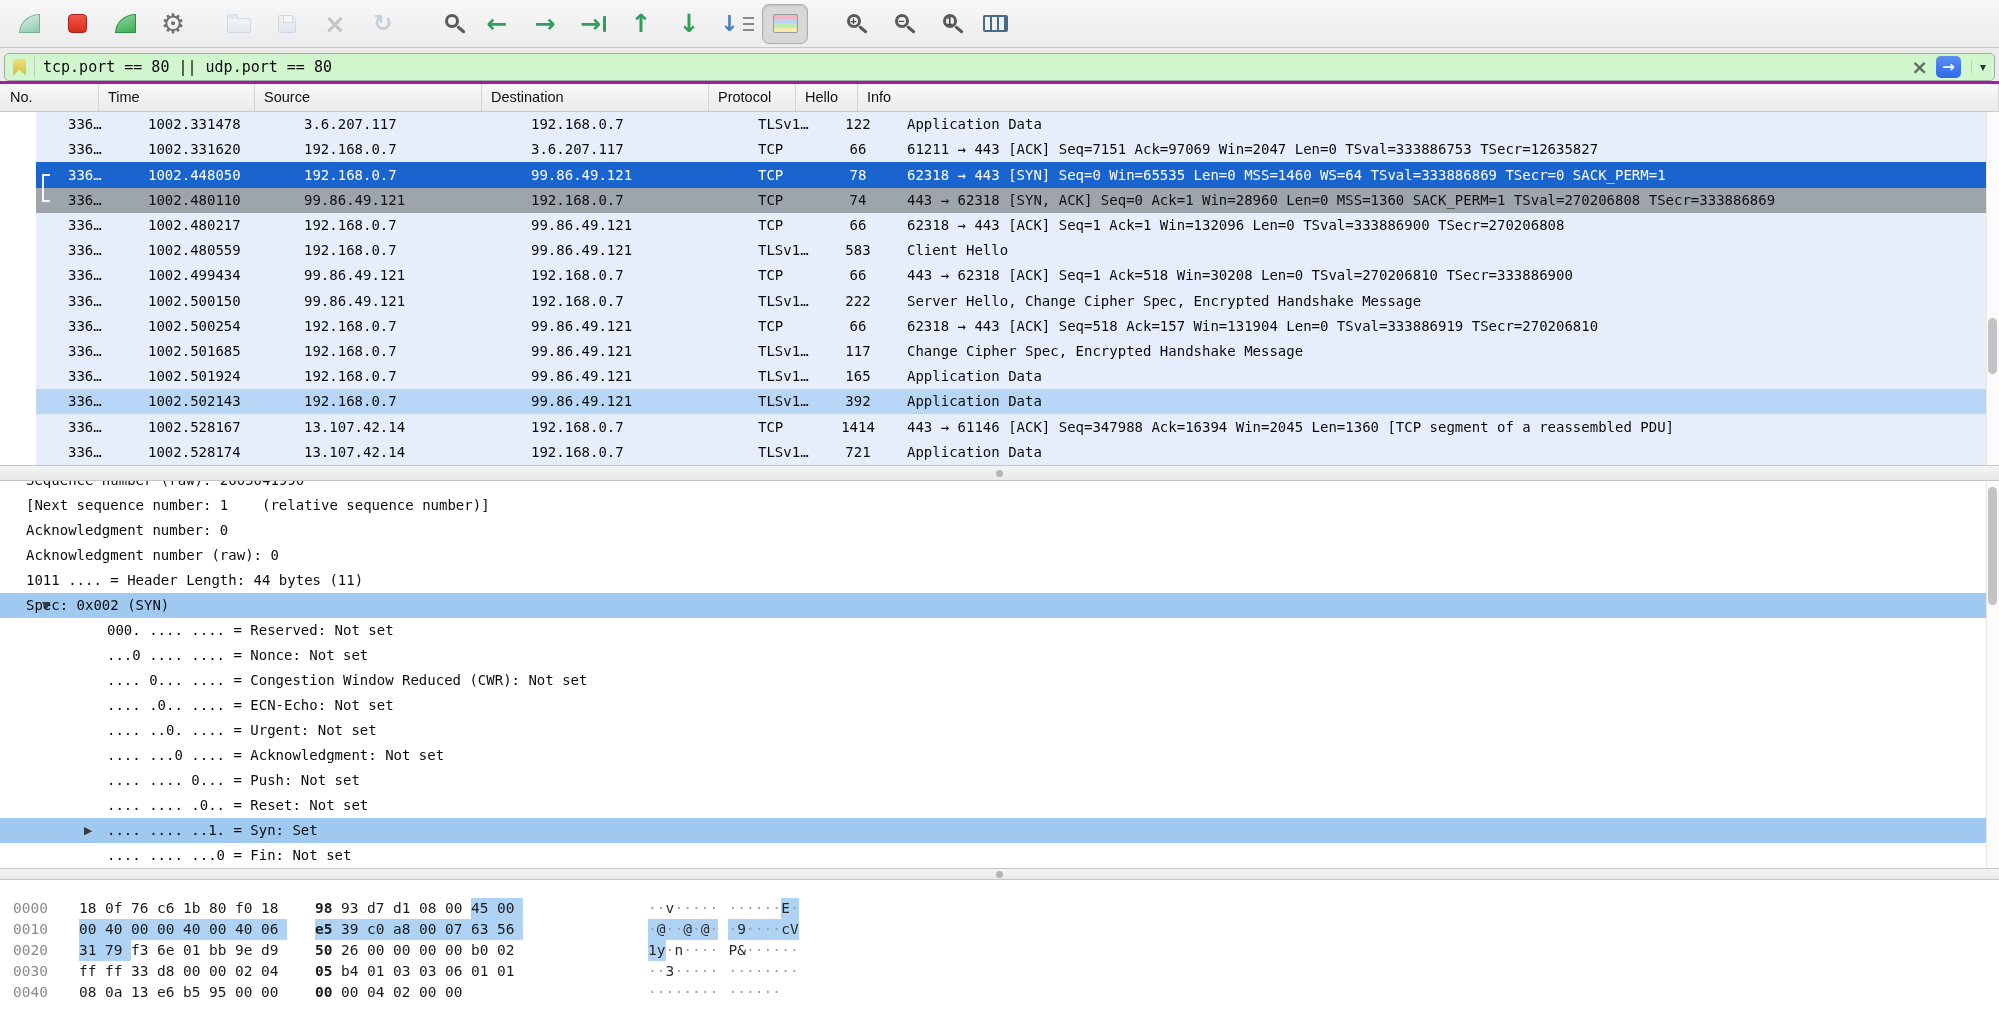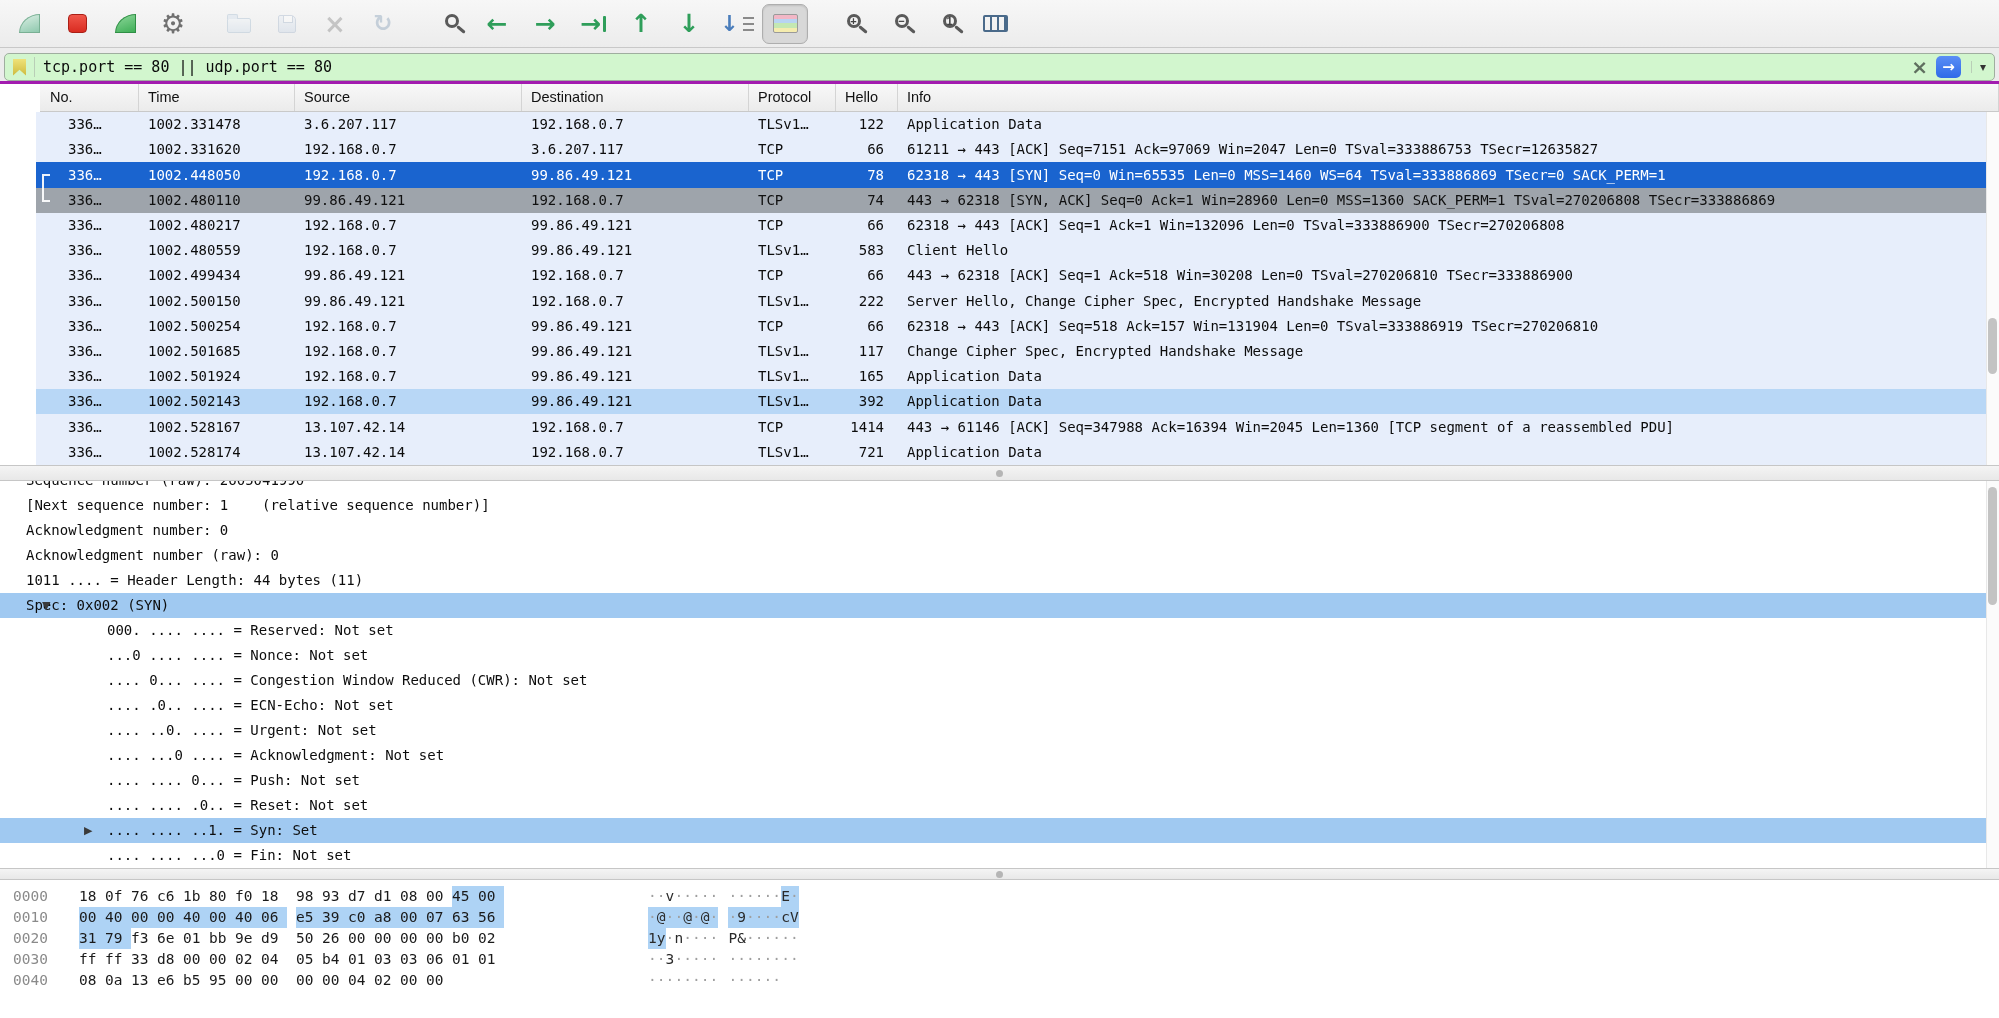--- a/index.html
+++ b/index.html
@@ -47,31 +47,31 @@
     clip-path:polygon(0 0,100% 0,100% 100%,50% 66%,0 100%);flex:none;}
   .vsep{width:1px;height:20px;background:#b9ceb7;flex:none;}
   .ftext{flex:1;font:15px/26px "DejaVu Sans Mono",monospace;color:#0a0a0a;white-space:pre;overflow:hidden;}
   .fclear{font:700 20px/1 "DejaVu Sans",sans-serif;color:#5f6f5f;flex:none;}
   .fapply{width:25px;height:22px;border-radius:5px;background:linear-gradient(#5a8ef5,var(--apply_button_blue));
     display:flex;align-items:center;justify-content:center;color:#fff;font:700 15px/1 "DejaVu Sans",sans-serif;flex:none;}
   .fcaret{font:12px/1 "DejaVu Sans",sans-serif;color:#333;border-left:1px solid #b9ceb7;padding-left:8px;margin-left:2px;flex:none;}
 
   
   .hrow{display:grid;grid-template-columns:99px 156px 227px 227px 87px 62px minmax(0,1fr);
-    height:28px;background:linear-gradient(#f8f8f8,#ebebeb);border-bottom:1px solid #c9c9c9;margin-left:40px;}
+    height:28px;background:linear-gradient(#f8f8f8,#ebebeb);border-bottom:1px solid #c9c9c9;}
   .hcell{font:14.5px/27px "Liberation Sans",sans-serif;color:#111;padding-left:9px;
     border-right:1px solid #d4d4d4;overflow:hidden;white-space:nowrap;}
   .hcell.c-no{padding-left:10px;}
   .plist{position:relative;height:353px;overflow:hidden;background:#0369a1;margin-left:36px;}
   .prow{display:grid;grid-template-columns:99px 156px 227px 227px 87px 62px minmax(0,1fr);
     height:25.214px;align-items:center;position:relative;}
   .cell{font:14px/25px "DejaVu Sans Mono",monospace;white-space:nowrap;overflow:hidden;color:inherit;}
   .cell.c-no{padding-left:32px;}
   .cell.c-time,.cell.c-src,.cell.c-dst,.cell.c-proto,.cell.c-info{padding-left:13px;}
-  .cell.c-len{text-align:right;padding-right:10px;}
+  .cell.c-len{text-align:center;padding-right:10px;}
   .r-default{background:var(--row_default);color:#0c0c0c;}
   .r-selected{background:var(--accent_selection);color:#fff;}
   .r-gray{background:var(--row_gray);color:#101010;}
   .r-highlight{background:var(--row_highlight);color:#0c0c0c;}
   .mk-first::before{content:"";position:absolute;left:6px;top:12px;bottom:0;width:6px;
     border-left:2px solid rgba(255,255,255,.92);border-top:2px solid rgba(255,255,255,.92);}
   .mk-last::before{content:"";position:absolute;left:6px;top:0;height:12px;width:6px;
     border-left:2px solid rgba(255,255,255,.92);border-bottom:2px solid rgba(255,255,255,.92);}
 
   
@@ -85,27 +85,27 @@
   .details-inner{margin-top:-13px;}
   .dline{position:relative;height:25px;line-height:25px;white-space:pre;
     font:14px/25px "DejaVu Sans Mono",monospace;color:#0c0c0c;}
   .dline.ind1{padding-left:26px;}
   .dline.ind2{padding-left:107px;}
   .dline.sel{background:var(--detail_selection);}
   .tri{position:absolute;top:0;font:11px/25px "DejaVu Sans",sans-serif;color:#3a3a3a;}
   .ind1 .tri{left:42px;} .ind2 .tri{left:84px;}
 
   
-  .bytespane{position:relative;height:138px;background:#fff;padding-top:6px;overflow:hidden;}
+  .bytespane{position:relative;height:138px;background:#fff;padding-top:18px;overflow:hidden;}
   .hline{position:relative;height:21px;line-height:21px;font:14.5px/21px "DejaVu Sans Mono",monospace;}
   .hoff{position:absolute;left:13px;color:#8a8a8a;}
   .hbytes{position:absolute;left:79px;white-space:nowrap;}
   .hascii{position:absolute;left:648px;white-space:nowrap;}
   .hb{display:inline-block;width:26px;color:#1a1a1a;}
-  .hb.g{margin-left:9px;}
+  .hb.g{margin-left:28px;font-weight:bold;}
   .ac{display:inline-block;width:8.8px;color:#2a2a2a;}
   .ac.g{margin-left:10px;}
   .ac.dim{color:#9f9f9f;}
   .hb.hl,.ac.hl{background:var(--byte_highlight);}
 
   
   .sbtrack{position:absolute;right:0;top:0;bottom:0;width:13px;background:#fbfbfb;border-left:1px solid #e8e8e8;}
   .sbthumb{position:absolute;right:2px;width:9px;border-radius:5px;background:#c3c3c3;}
 </style>
 </head>

